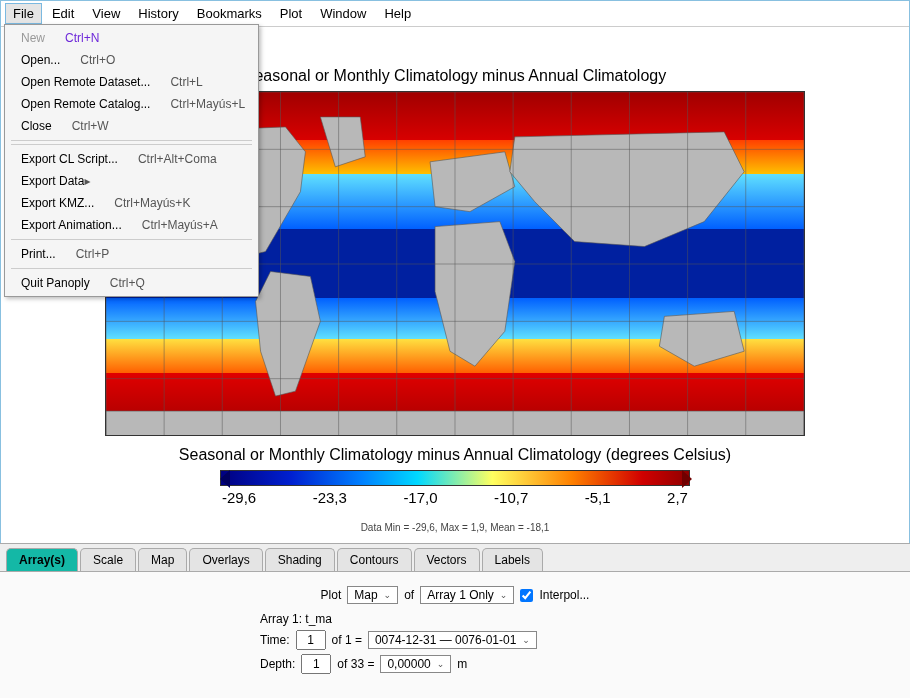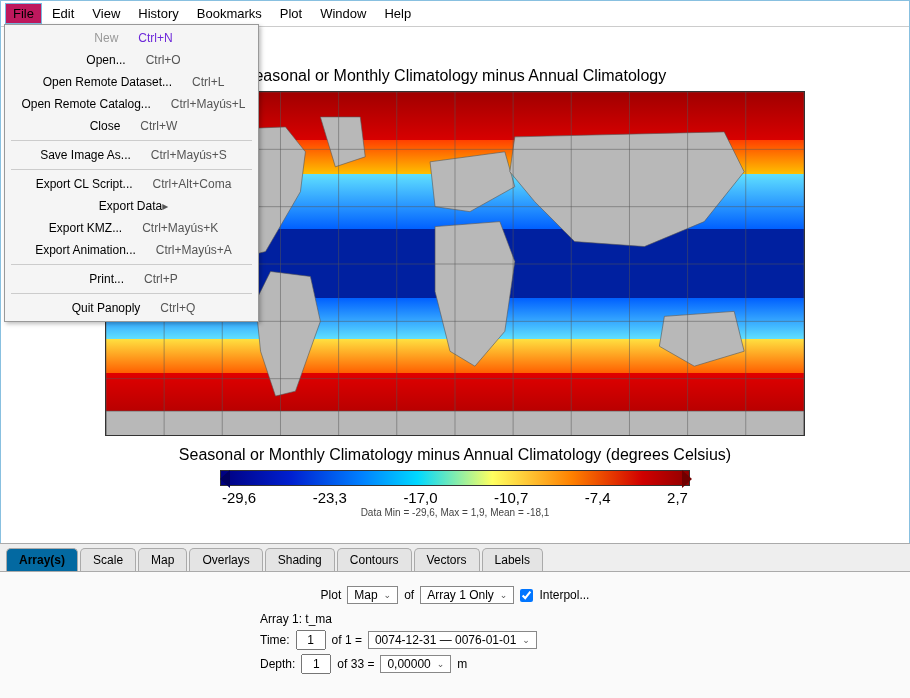--- a/index.html
+++ b/index.html
@@ -1,46 +1,46 @@
 <!DOCTYPE html>
 <html><head>
 <meta charset="utf-8">
 <style>
 * { box-sizing: border-box; margin: 0; padding: 0; font-family: Tahoma, Arial, sans-serif; }
 body { width: 910px; height: 698px; background: #fff; border: 1px solid #88c0e0; overflow: hidden; font-size: 12px; }
 
 .menubar { display: flex; background: #fff; border-bottom: 1px solid #ccc; padding: 2px 4px; gap: 2px; font-size: 13px; }
 .menubar-item { padding: 3px 8px; cursor: default; }
-.menubar-item.active { background: #be185d; border: 1px solid #7bb9e0; padding: 2px 7px; }
+.menubar-item.active { background: #e5e5e5; border: 1px solid #7bb9e0; padding: 2px 7px; }
 
 .dropdown { position: absolute; top: 24px; left: 4px; width: 255px; background: #f5f5f5; border: 1px solid #999; box-shadow: 2px 2px 4px rgba(0,0,0,0.25); padding: 2px; z-index: 10; }
-.dd-item { display: flex; justify-content: center; padding: 4px 10px 4px 14px; font-size: 12px; cursor: default; }
+.dd-item { display: flex; justify-content: flex-start; padding: 4px 10px 4px 14px; font-size: 12px; cursor: default; }
 .dd-item.disabled { color: #999; }
 .dd-item .shortcut { color: #555; margin-left: 20px; }
 .dd-item.disabled .shortcut { color: #6d28d9; }
 .dd-item .arrow { color: #555; }
 .dd-sep { height: 1px; background: #ccc; margin: 3px 4px; }
 
 .plot-area { position: relative; margin-top: 40px; display: flex; flex-direction: column; align-items: center; }
 .plot-title { font-size: 16px; margin-bottom: 6px; }
 .map { width: 700px; height: 345px; border: 1px solid #333; position: relative; overflow: hidden; }
 .map-band { position: absolute; left: 0; width: 100%; }
 .map-grid { position: absolute; inset: 0; pointer-events: none; }
 .map-grid line { stroke: #555; stroke-width: 0.5; }
 .continents { position: absolute; inset: 0; }
 
 .colorbar-label { font-size: 16px; margin-top: 10px; }
 .colorbar { width: 470px; height: 16px; margin-top: 6px; border: 1px solid #333; background: linear-gradient(to right, #000080 0%, #0020d0 15%, #0080ff 30%, #00d8ff 42%, #ffff60 58%, #ff8000 75%, #d00000 90%, #900000 100%); position: relative; }
 .colorbar-ticks { width: 470px; display: flex; justify-content: space-between; font-size: 15px; margin-top: 3px; padding: 0 2px; }
-.stats { font-size: 10px; color: #444; margin-top: 1px; }
+.stats { font-size: 10px; color: #444; margin-top: 16px; }
 
 .bottom-panel { position: absolute; bottom: 0; left: 0; right: 0; border-top: 1px solid #aaa; background: #f4f4f4; }
 .tabs { display: flex; gap: 2px; padding: 4px 6px 0 6px; background: #eee; }
 .tab { padding: 4px 12px; font-size: 12px; background: #e4e4e4; border: 1px solid #aaa; border-bottom: none; border-radius: 5px 5px 0 0; cursor: default; }
-.tab.active { background: #0369a1; font-weight: bold; }
+.tab.active { background: #14b8a6; font-weight: bold; }
 
 .panel-body { background: #fafafa; border-top: 1px solid #aaa; padding: 10px 20px 20px 20px; font-size: 12px; }
 .row { display: flex; align-items: center; gap: 6px; margin: 4px 0; }
 .row input[type=text] { width: 30px; text-align: center; font-size: 12px; padding: 1px 2px; }
 select, .combo { font-size: 12px; padding: 1px 4px; background: #fff; border: 1px solid #888; }
 .combo { display: inline-flex; align-items: center; gap: 6px; padding: 1px 6px; }
 .chev { font-size: 9px; color: #555; }
 label { font-size: 12px; }
 </style>
 </head>
@@ -72,24 +72,20 @@
     </div>
   <div class="dd-item">
       <span>Open Remote Catalog...</span>
       <span class="shortcut">Ctrl+Mayús+L</span>
     </div>
   <div class="dd-item">
       <span>Close</span>
       <span class="shortcut">Ctrl+W</span>
     </div>
   <div class="dd-sep"></div>
-  <div class="dd-item">
-      <span>Save Image As...</span>
-      <span class="shortcut">Ctrl+Mayús+S</span>
-    </div>
   <div class="dd-sep"></div>
   <div class="dd-item">
       <span>Export CL Script...</span>
       <span class="shortcut">Ctrl+Alt+Coma</span>
     </div>
   <div class="dd-item">
       <span>Export Data</span>
       <span class="arrow">▸</span>
     </div>
   <div class="dd-item">
@@ -175,21 +171,21 @@
     <svg style="position:absolute;top:-1px;left:-1px;width:472px;height:18px;" viewBox="0 0 472 18">
         <polygon points="0,9 10,0 10,18" fill="#000060"></polygon>
         <polygon points="472,9 462,0 462,18" fill="#700000"></polygon>
       </svg>
   </div>
   <div class="colorbar-ticks">
     <span>-29,6</span>
       <span>-23,3</span>
       <span>-17,0</span>
       <span>-10,7</span>
-      <span>-7,4</span>
+      <span>-5,1</span>
       <span>2,7</span>
   </div>
   <div class="stats">Data Min = -29,6, Max = 1,9, Mean = -18,1</div>
 </div>
 
 <div class="bottom-panel">
   <div class="tabs">
     <div class="tab active">Array(s)</div>
     <div class="tab">Scale</div>
     <div class="tab">Map</div>

